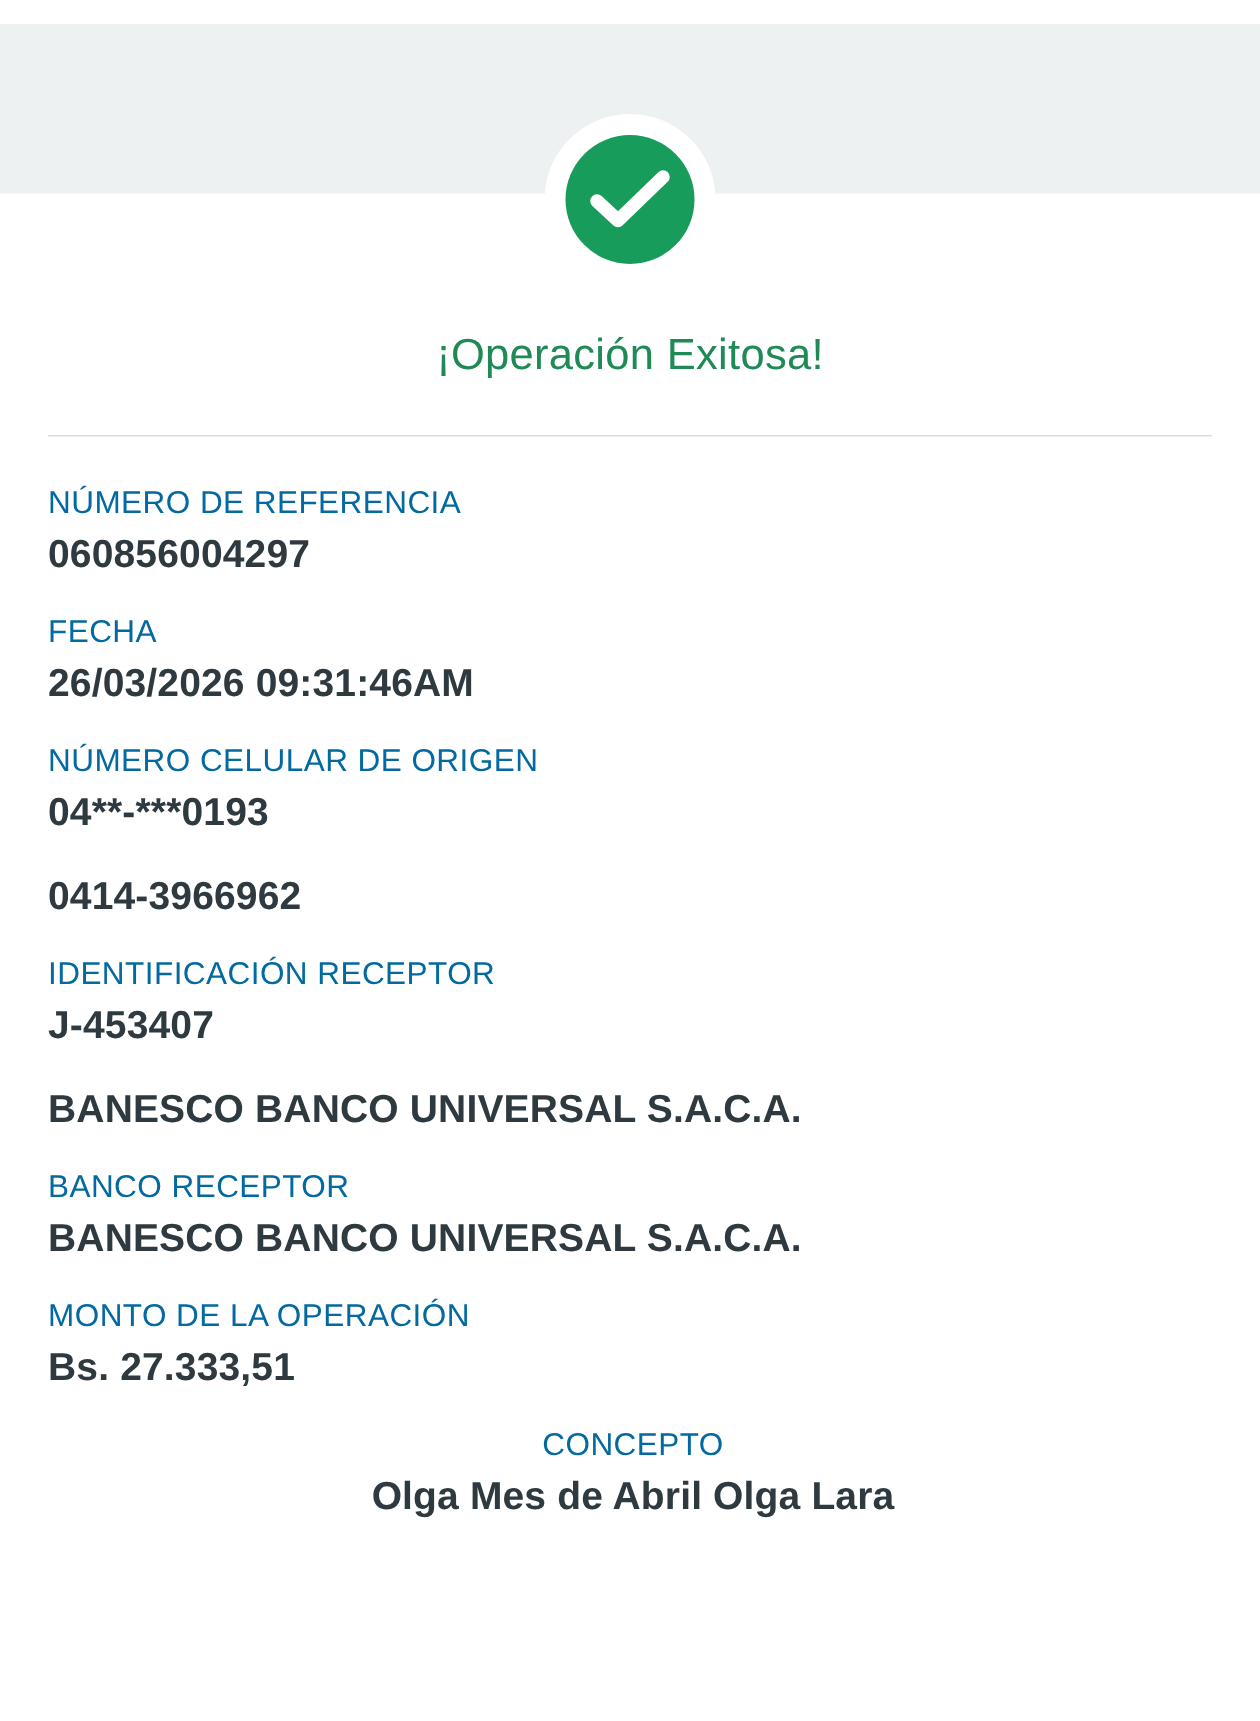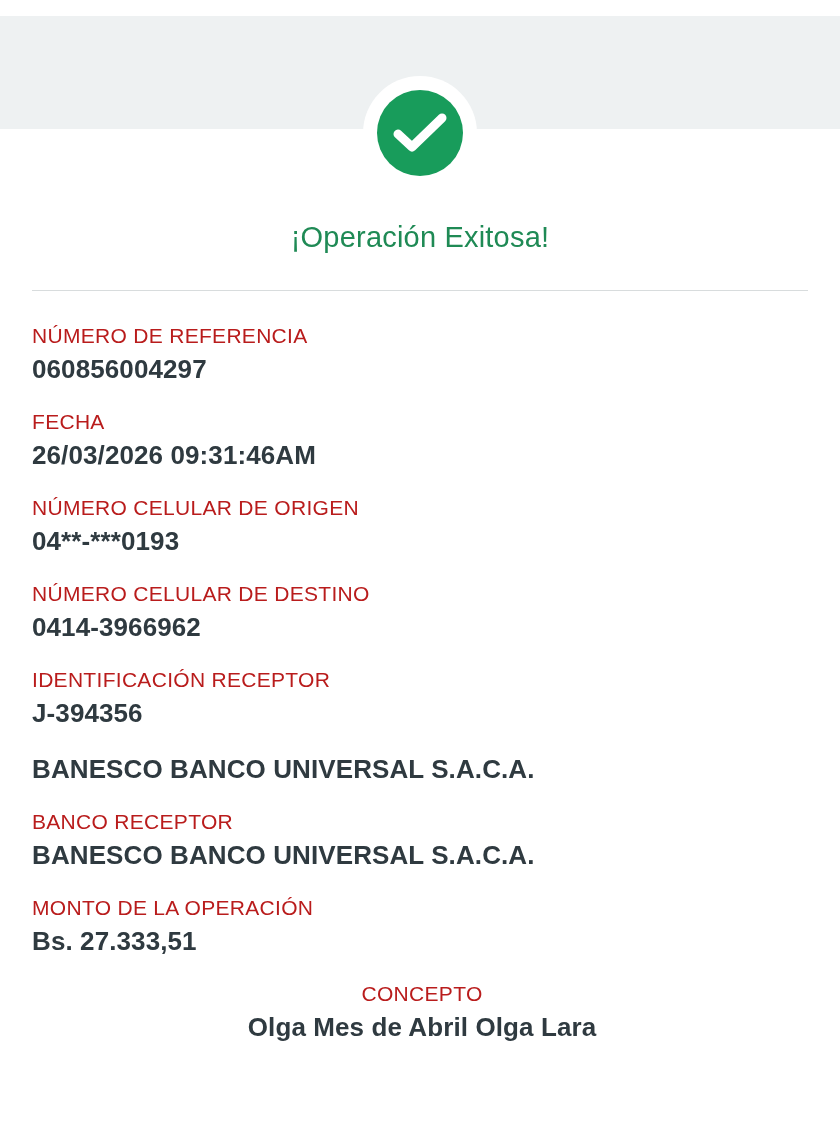--- a/index.html
+++ b/index.html
@@ -69,21 +69,21 @@
   .fields {
     position: absolute;
     top: 306px;
     left: 32px;
     width: 780px;
   }
   .field { margin-bottom: 22px; }
   .field:last-child { margin-bottom: 0; text-align: center; }
   .f-label {
     font-size: 21px;
-    color: #b91c1c;
+    color: #0369a1;
     letter-spacing: 0.3px;
     line-height: 28px;
     font-weight: 400;
   }
   .f-value {
     font-size: 26px;
     color: #2f3a40;
     font-weight: bold;
     line-height: 34px;
     letter-spacing: 0.1px;
@@ -120,27 +120,26 @@
       <div class="f-label">FECHA</div>
       <div class="f-value">26/03/2026 09:31:46AM</div>
     </div>
 
     <div class="field">
       <div class="f-label">NÚMERO CELULAR DE ORIGEN</div>
       <div class="f-value">04**-***0193</div>
     </div>
 
     <div class="field">
-      <div class="f-label">NÚMERO CELULAR DE DESTINO</div>
       <div class="f-value">0414-3966962</div>
     </div>
 
     <div class="field">
       <div class="f-label">IDENTIFICACIÓN RECEPTOR</div>
-      <div class="f-value">J-394356</div>
+      <div class="f-value">J-453407</div>
     </div>
 
     <div class="field">
       <div class="f-value">BANESCO BANCO UNIVERSAL S.A.C.A.</div>
     </div>
 
     <div class="field">
       <div class="f-label">BANCO RECEPTOR</div>
       <div class="f-value">BANESCO BANCO UNIVERSAL S.A.C.A.</div>
     </div>

